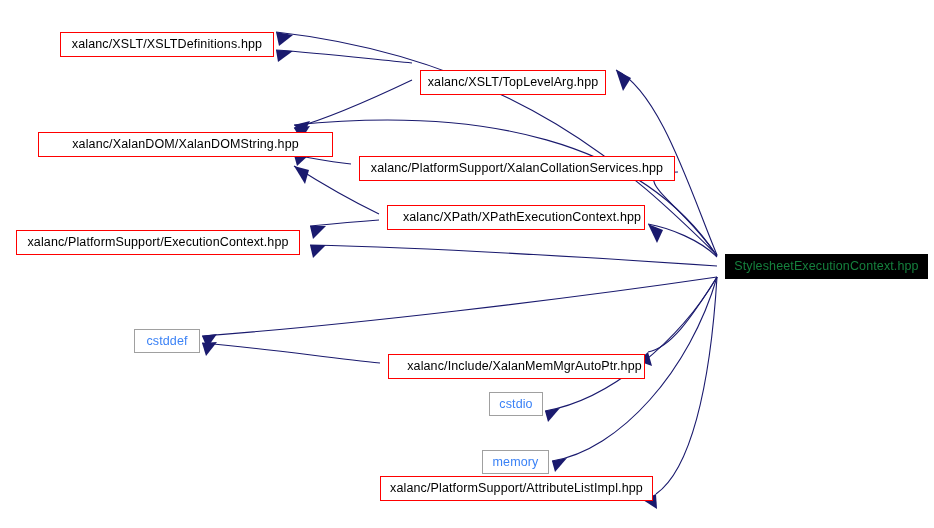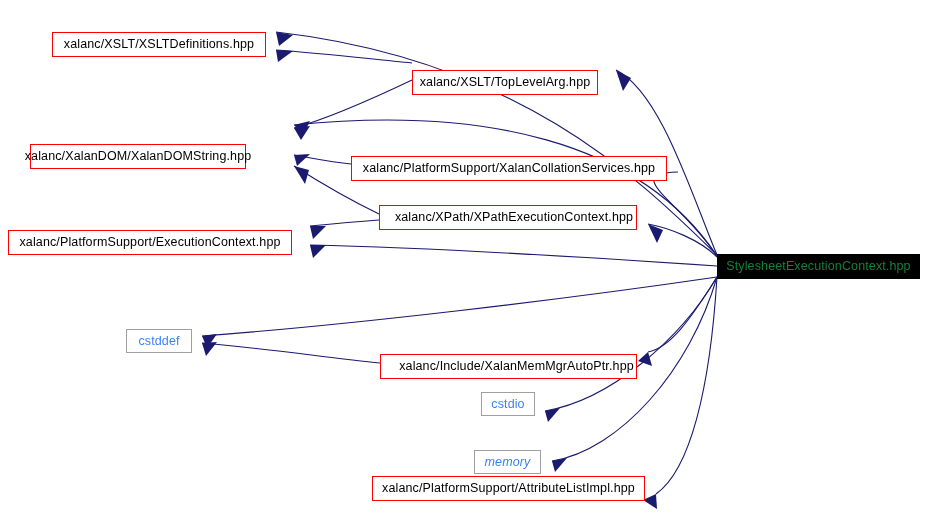--- a/index.html
+++ b/index.html
@@ -26,20 +26,21 @@
     position: absolute;
     box-sizing: border-box;
     display: flex;
     align-items: center;
     justify-content: center;
     font-family: "Liberation Sans", sans-serif;
     font-size: 12.5px;
     line-height: 1;
     white-space: nowrap;
     letter-spacing: 0.01em;
+    margin-left: 8px;
   }
   .node-doc {
     border: 1px solid #ff0000;
     background: #ffffff;
     color: #000000;
   }
   .node-sys {
     border: 1px solid #a0a0a0;
     background: #ffffff;
     color: #3b82f6;
@@ -99,21 +100,21 @@
       <path d="M 717 277 C 710 390 690 470 656 494" class="edge-line"></path>
       <path d="M 656 494 l 1 15 l -14 -9 z" class="edge-head"></path>
     </svg>
   <div id="node-layer">
       <div class="node-box node-doc" style="left: 52px; top: 32px; width: 214px; height: 25px;">
         <span>xalanc/XSLT/XSLTDefinitions.hpp</span>
       </div>
       <div class="node-box node-doc" style="left: 412px; top: 70px; width: 186px; height: 25px;">
         <span>xalanc/XSLT/TopLevelArg.hpp</span>
       </div>
-      <div class="node-box node-doc" style="left: 30px; top: 144px; width: 216px; height: 25px;">
+      <div class="node-box node-doc" style="left: 30px; top: 132px; width: 295px; height: 25px;">
         <span>xalanc/XalanDOM/XalanDOMString.hpp</span>
       </div>
       <div class="node-box node-doc" style="left: 351px; top: 156px; width: 316px; height: 25px;">
         <span>xalanc/PlatformSupport/XalanCollationServices.hpp</span>
       </div>
       <div class="node-box node-doc" style="left: 379px; top: 205px; width: 258px; height: 25px; padding-left: 12px;">
         <span>xalanc/XPath/XPathExecutionContext.hpp</span>
       </div>
       <div class="node-box node-doc" style="left: 8px; top: 230px; width: 284px; height: 25px;">
         <span>xalanc/PlatformSupport/ExecutionContext.hpp</span>
@@ -123,20 +124,20 @@
       </div>
       <div class="node-box node-sys" style="left: 126px; top: 329px; width: 66px; height: 24px;">
         <span>cstddef</span>
       </div>
       <div class="node-box node-doc" style="left: 380px; top: 354px; width: 257px; height: 25px; padding-left: 16px;">
         <span>xalanc/Include/XalanMemMgrAutoPtr.hpp</span>
       </div>
       <div class="node-box node-sys" style="left: 481px; top: 392px; width: 54px; height: 24px;">
         <span>cstdio</span>
       </div>
-      <div class="node-box node-sys" style="left: 474px; top: 450px; width: 67px; height: 24px; font-style: italic;">
+      <div class="node-box node-sys" style="left: 474px; top: 450px; width: 67px; height: 24px;">
         <span>memory</span>
       </div>
       <div class="node-box node-doc" style="left: 372px; top: 476px; width: 273px; height: 25px;">
         <span>xalanc/PlatformSupport/AttributeListImpl.hpp</span>
       </div>
     </div>
 </div>
 
 </body></html>

